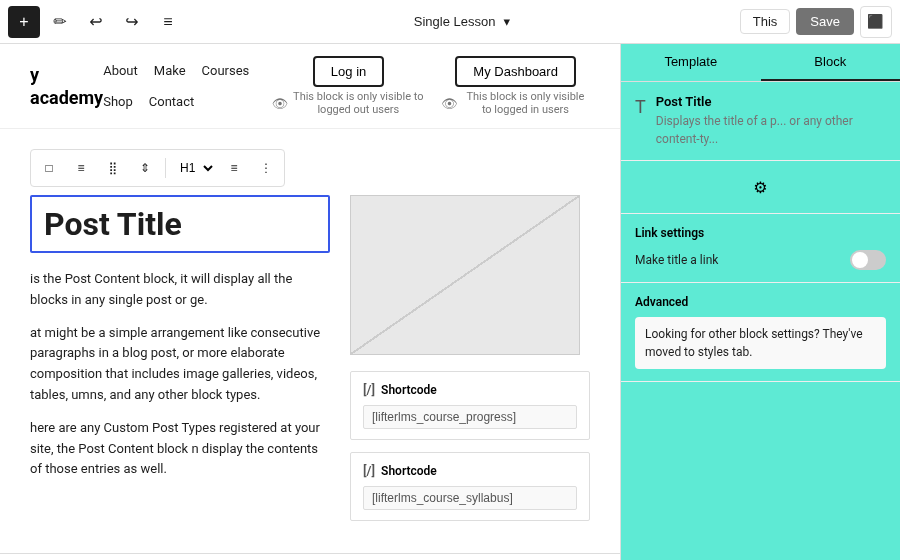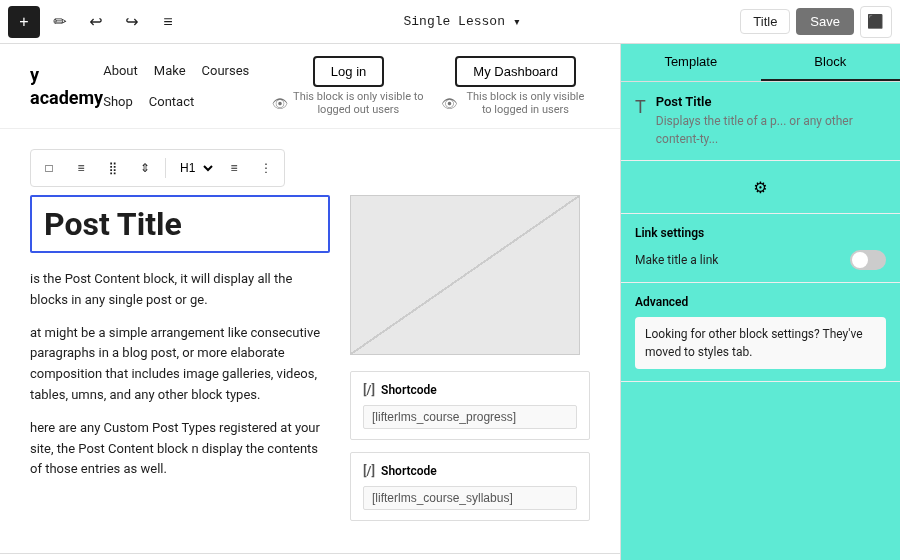--- a/index.html
+++ b/index.html
@@ -15,21 +15,21 @@
       display: flex; align-items: center; justify-content: center; border-radius: 4px;
       font-size: 16px; color: #1e1e1e;
     }
     .toolbar-add { background: #1e1e1e; color: #fff; border-radius: 4px; }
     .toolbar-center {
       flex: 1; display: flex; align-items: center; justify-content: center;
     }
     .doc-title-btn {
       display: flex; align-items: center; gap: 8px; padding: 4px 10px;
       border: none; background: transparent; cursor: pointer; font-size: 13px;
-      color: #1e1e1e; border-radius: 4px; font-family: Liberation Mono, monospace;
+      color: #1e1e1e; border-radius: 4px;
     }
     .toolbar-right { display: flex; align-items: center; gap: 6px; }
     .view-btn {
       padding: 4px 12px; border: 1px solid #ddd; border-radius: 4px;
       background: #fff; cursor: pointer; font-size: 13px; color: #1e1e1e;
     }
     .save-btn {
       padding: 6px 14px; border: none; border-radius: 4px;
       background: #737373; color: #fff; cursor: pointer; font-size: 13px; font-weight: 500;
     }
@@ -179,21 +179,21 @@
   <button class="toolbar-btn">↩</button>
   <button class="toolbar-btn">↪</button>
   <button class="toolbar-btn">≡</button>
   <div class="toolbar-center">
     <button class="doc-title-btn">
       <span>Single Lesson</span>
       <span>▾</span>
     </button>
   </div>
   <div class="toolbar-right">
-    <button class="view-btn">Title</button>
+    <button class="view-btn">This</button>
     <button class="save-btn">Save</button>
     <button class="options-btn">
       <span>⬛</span>
     </button>
   </div>
 </div>
 
 <div class="main-area">
 
   <div class="canvas">

